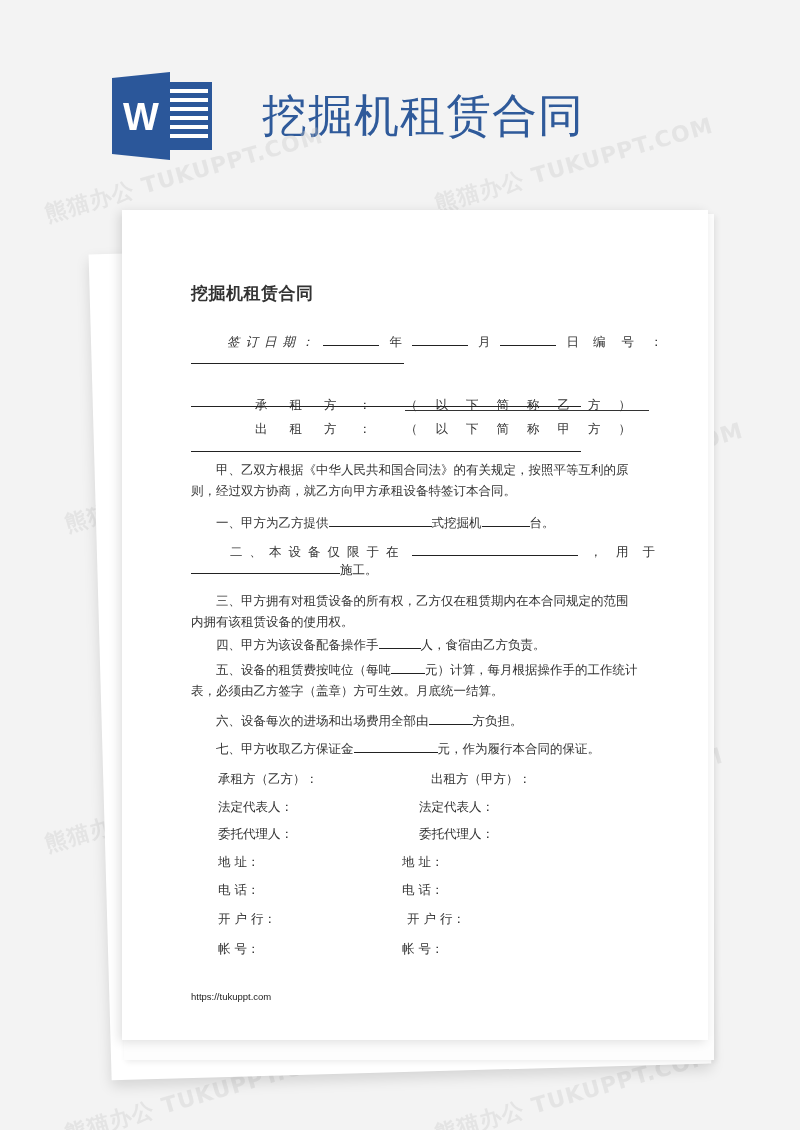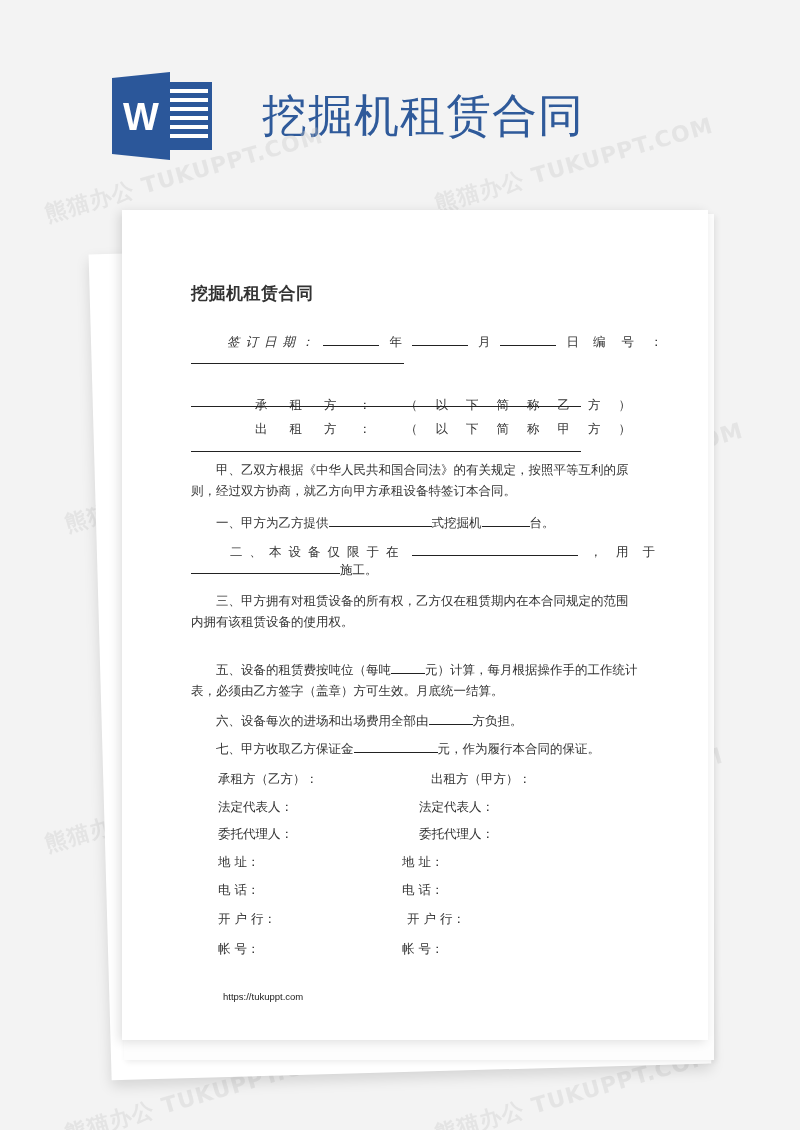--- a/index.html
+++ b/index.html
@@ -39,21 +39,21 @@
     color: #333; letter-spacing: 0.5px; font-family: "DejaVu Sans", sans-serif;
   }
   .line { position: absolute; font-size: 12.5px; line-height: 14px; color: #333; white-space: nowrap; }
   .uline { display: inline-block; border-bottom: 1.2px solid #222; height: 12px; vertical-align: baseline; }
   .hr { position: absolute; height: 0; border-top: 1.2px solid #222; }
   .para { position: absolute; left: 69px; width: 448px; font-size: 12.5px; line-height: 21px; color: #333; }
   .indent { text-indent: 25px; }
   .sig-label { position: absolute; font-size: 12.5px; color: #333; white-space: nowrap; }
   .footer-url {
     position: absolute; left: 69px; top: 781px; font-family: "Liberation Sans", sans-serif;
-    font-size: 9.5px; color: #222; margin-left: 32px;
+    font-size: 9.5px; color: #222;
   }
 </style>
 </head>
 <body>
 
 <div class="header">
   <svg class="word-icon" viewBox="0 0 105 88">
     <rect x="52" y="10" width="50" height="68" fill="#2b579a"></rect>
     <rect x="58" y="17" width="40" height="4" fill="#ffffff"></rect>
     <rect x="58" y="26" width="40" height="4" fill="#ffffff"></rect>
@@ -89,21 +89,21 @@
     <span class="uline" style="width:56px;"></span>
     <span style="margin:0 6px;">月</span>
     <span class="uline" style="width:56px;"></span>
     <span style="margin:0 10px 0 6px;">日</span>
     <span style="letter-spacing:16px;">编号：</span>
   </div>
   <div class="hr" style="left:69px; top:153px; width:213px;"></div>
 
   <div class="line" style="left:133px; top:167px; width:378px;margin-top:21px;">
     <span style="letter-spacing:22px;">承租方：</span>
-    <span style="position:absolute; left:150px; letter-spacing:18px;">（以下简称乙方）</span>
+    <span style="position:absolute; left:150px; letter-spacing:18px;text-decoration:underline;">（以下简称乙方）</span>
   </div>
   <div class="hr" style="left:69px; top:196px; width:390px;"></div>
 
   <div class="line" style="left:133px; top:212px; width:378px;">
     <span style="letter-spacing:22px;">出租方：</span>
     <span style="position:absolute; left:150px; letter-spacing:18px;">（以下简称甲方）</span>
   </div>
   <div class="hr" style="left:69px; top:241px; width:390px;"></div>
 
   <div class="para indent" style="top:249px;">甲、乙双方根据《中华人民共和国合同法》的有关规定，按照平等互利的原则，经过双方协商，就乙方向甲方承租设备特签订本合同。</div>
@@ -114,20 +114,23 @@
 
   <div class="line" style="left:94px; top:304px;">
     <span>一、甲方为乙方提供</span><span class="uline" style="width:103px;"></span><span>式挖掘机</span><span class="uline" style="width:48px;"></span><span>台。</span>
   </div>
   <div class="line" style="left:69px; top:351px;">
     <span class="uline" style="width:149px;"></span><span>施工。</span>
   </div>
 
   <div class="para indent" style="top:380px;">三、甲方拥有对租赁设备的所有权，乙方仅在租赁期内在本合同规定的范围内拥有该租赁设备的使用权。</div>
 
+  <div class="line" style="left:94px; top:426px;">
+    <span>四、甲方为该设备配备操作手</span><span class="uline" style="width:42px;"></span><span>人，食宿由乙方负责。</span>
+  </div>
 
   <div class="para indent" style="top:449px;">
     <span>五、设备的租赁费按吨位（每吨</span><span class="uline" style="width:34px;"></span><span>元）计算，每月根据操作手的工作统计表，必须由乙方签字（盖章）方可生效。月底统一结算。</span>
   </div>
 
   <div class="line" style="left:94px; top:502px;">
     <span>六、设备每次的进场和出场费用全部由</span><span class="uline" style="width:44px;"></span><span>方负担。</span>
   </div>
 
   <div class="line" style="left:94px; top:530px;">

